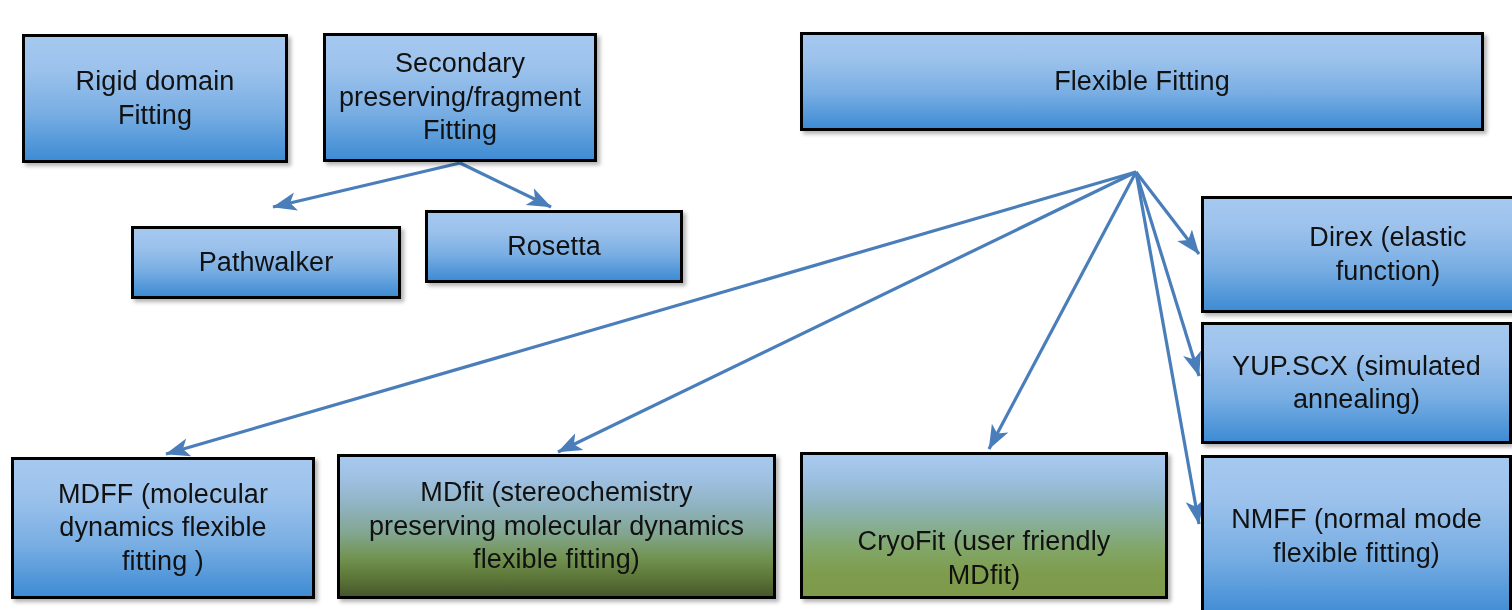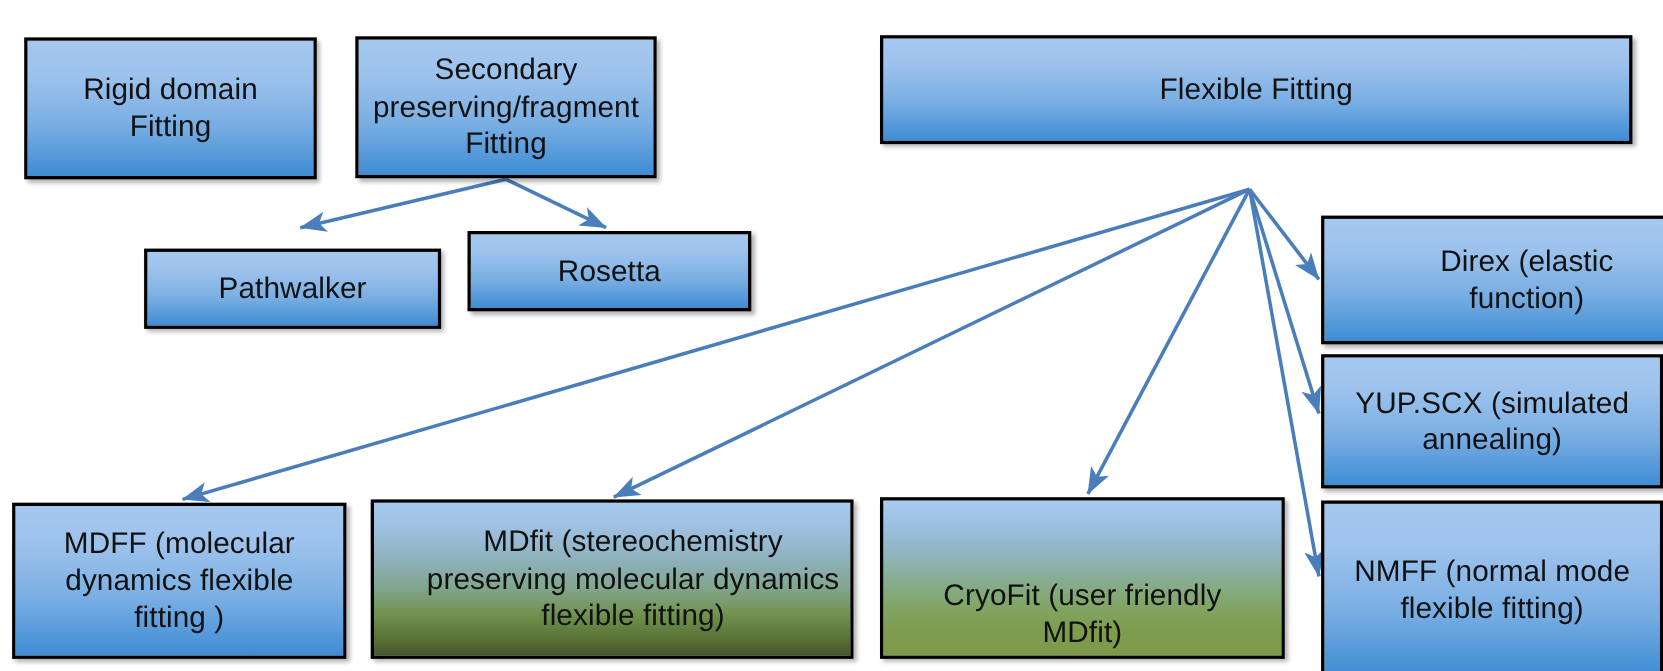--- a/index.html
+++ b/index.html
@@ -109,21 +109,21 @@
           <span>flexible fitting)</span>
         </div>
       </div>
       <div class="node blue" style="left: 11px; top: 457px; width: 304px; height: 142px; align-items: center;">
         <div>
           <span>MDFF (molecular</span>
           <span>dynamics flexible</span>
           <span>fitting )</span>
         </div>
       </div>
-      <div class="node green-dark" style="left: 337px; top: 454px; width: 439px; height: 145px; justify-content: flex-end;">
+      <div class="node green-dark" style="left: 337px; top: 454px; width: 439px; height: 145px;">
         <div>
           <span>MDfit (stereochemistry</span>
           <span>preserving molecular dynamics</span>
           <span>flexible fitting)</span>
         </div>
       </div>
       <div class="node green-light" style="left: 800px; top: 452px; width: 368px; height: 147px;">
         <div>
           <span>CryoFit (user friendly</span>
           <span>MDfit)</span>

